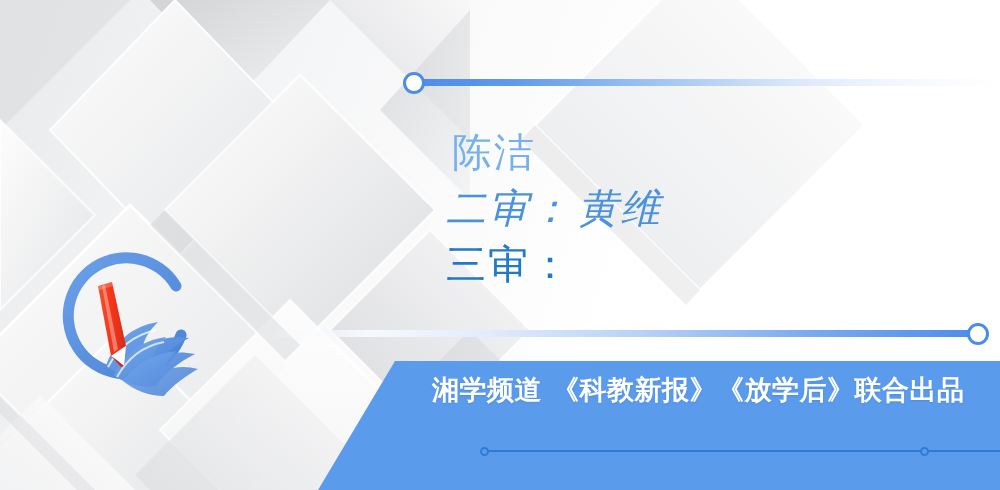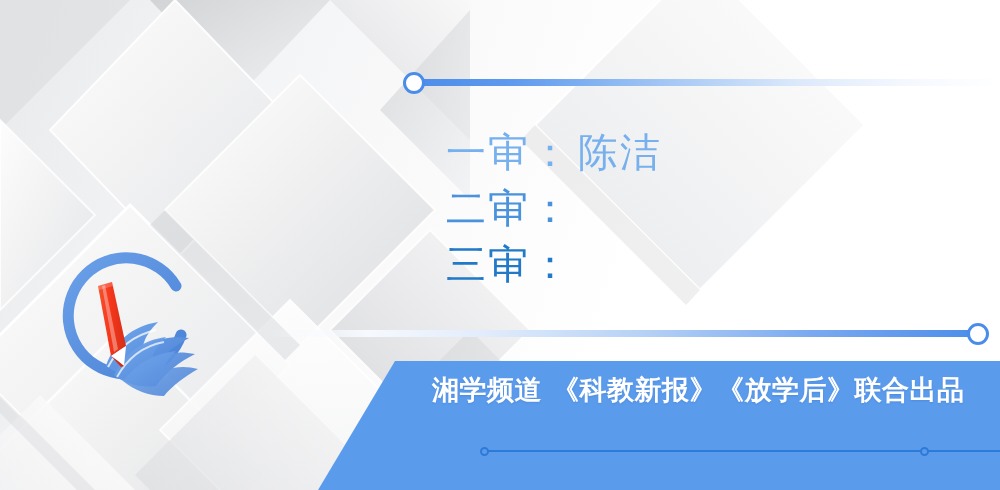--- a/index.html
+++ b/index.html
@@ -185,25 +185,25 @@
   </div>
   <div class="ring" id="ring-top" style="border-color: rgb(74, 140, 234); background: rgb(255, 255, 255);"></div>
 
   <div class="rule" id="rule-mid">
     <div class="bar"></div>
   </div>
   <div class="ring" id="ring-mid" style="border-color: rgb(74, 140, 234); background: rgb(255, 255, 255);"></div>
 
   <div class="credits">
     <div class="credit-line" style="color: rgb(118, 176, 238);">
-      <span class="credit-role">一审：</span>
       <span class="credit-name">陈洁</span>
     </div>
-    <div class="credit-line" style="color: rgb(75, 146, 221);">
+    <div class="credit-line" style="color: rgb(75, 146, 221); font-style: italic;">
       <span class="credit-role">二审：</span>
+      <span class="credit-name">黄维</span>
     </div>
     <div class="credit-line" style="color: rgb(34, 121, 200);">
       <span class="credit-role">三审：</span>
     </div>
   </div>
 
   <div class="banner" style="background: rgb(91, 155, 236);"></div>
   <div class="banner-text" style="color: rgb(255, 255, 255);">湘学频道 《科教新报》《放学后》联合出品</div>
   <div class="inner-rule" style="background: rgb(45, 123, 216);"></div>
   <div class="inner-dot" id="inner-dot-left" style="border-color: rgb(45, 123, 216); background: rgb(91, 155, 236);"></div>

